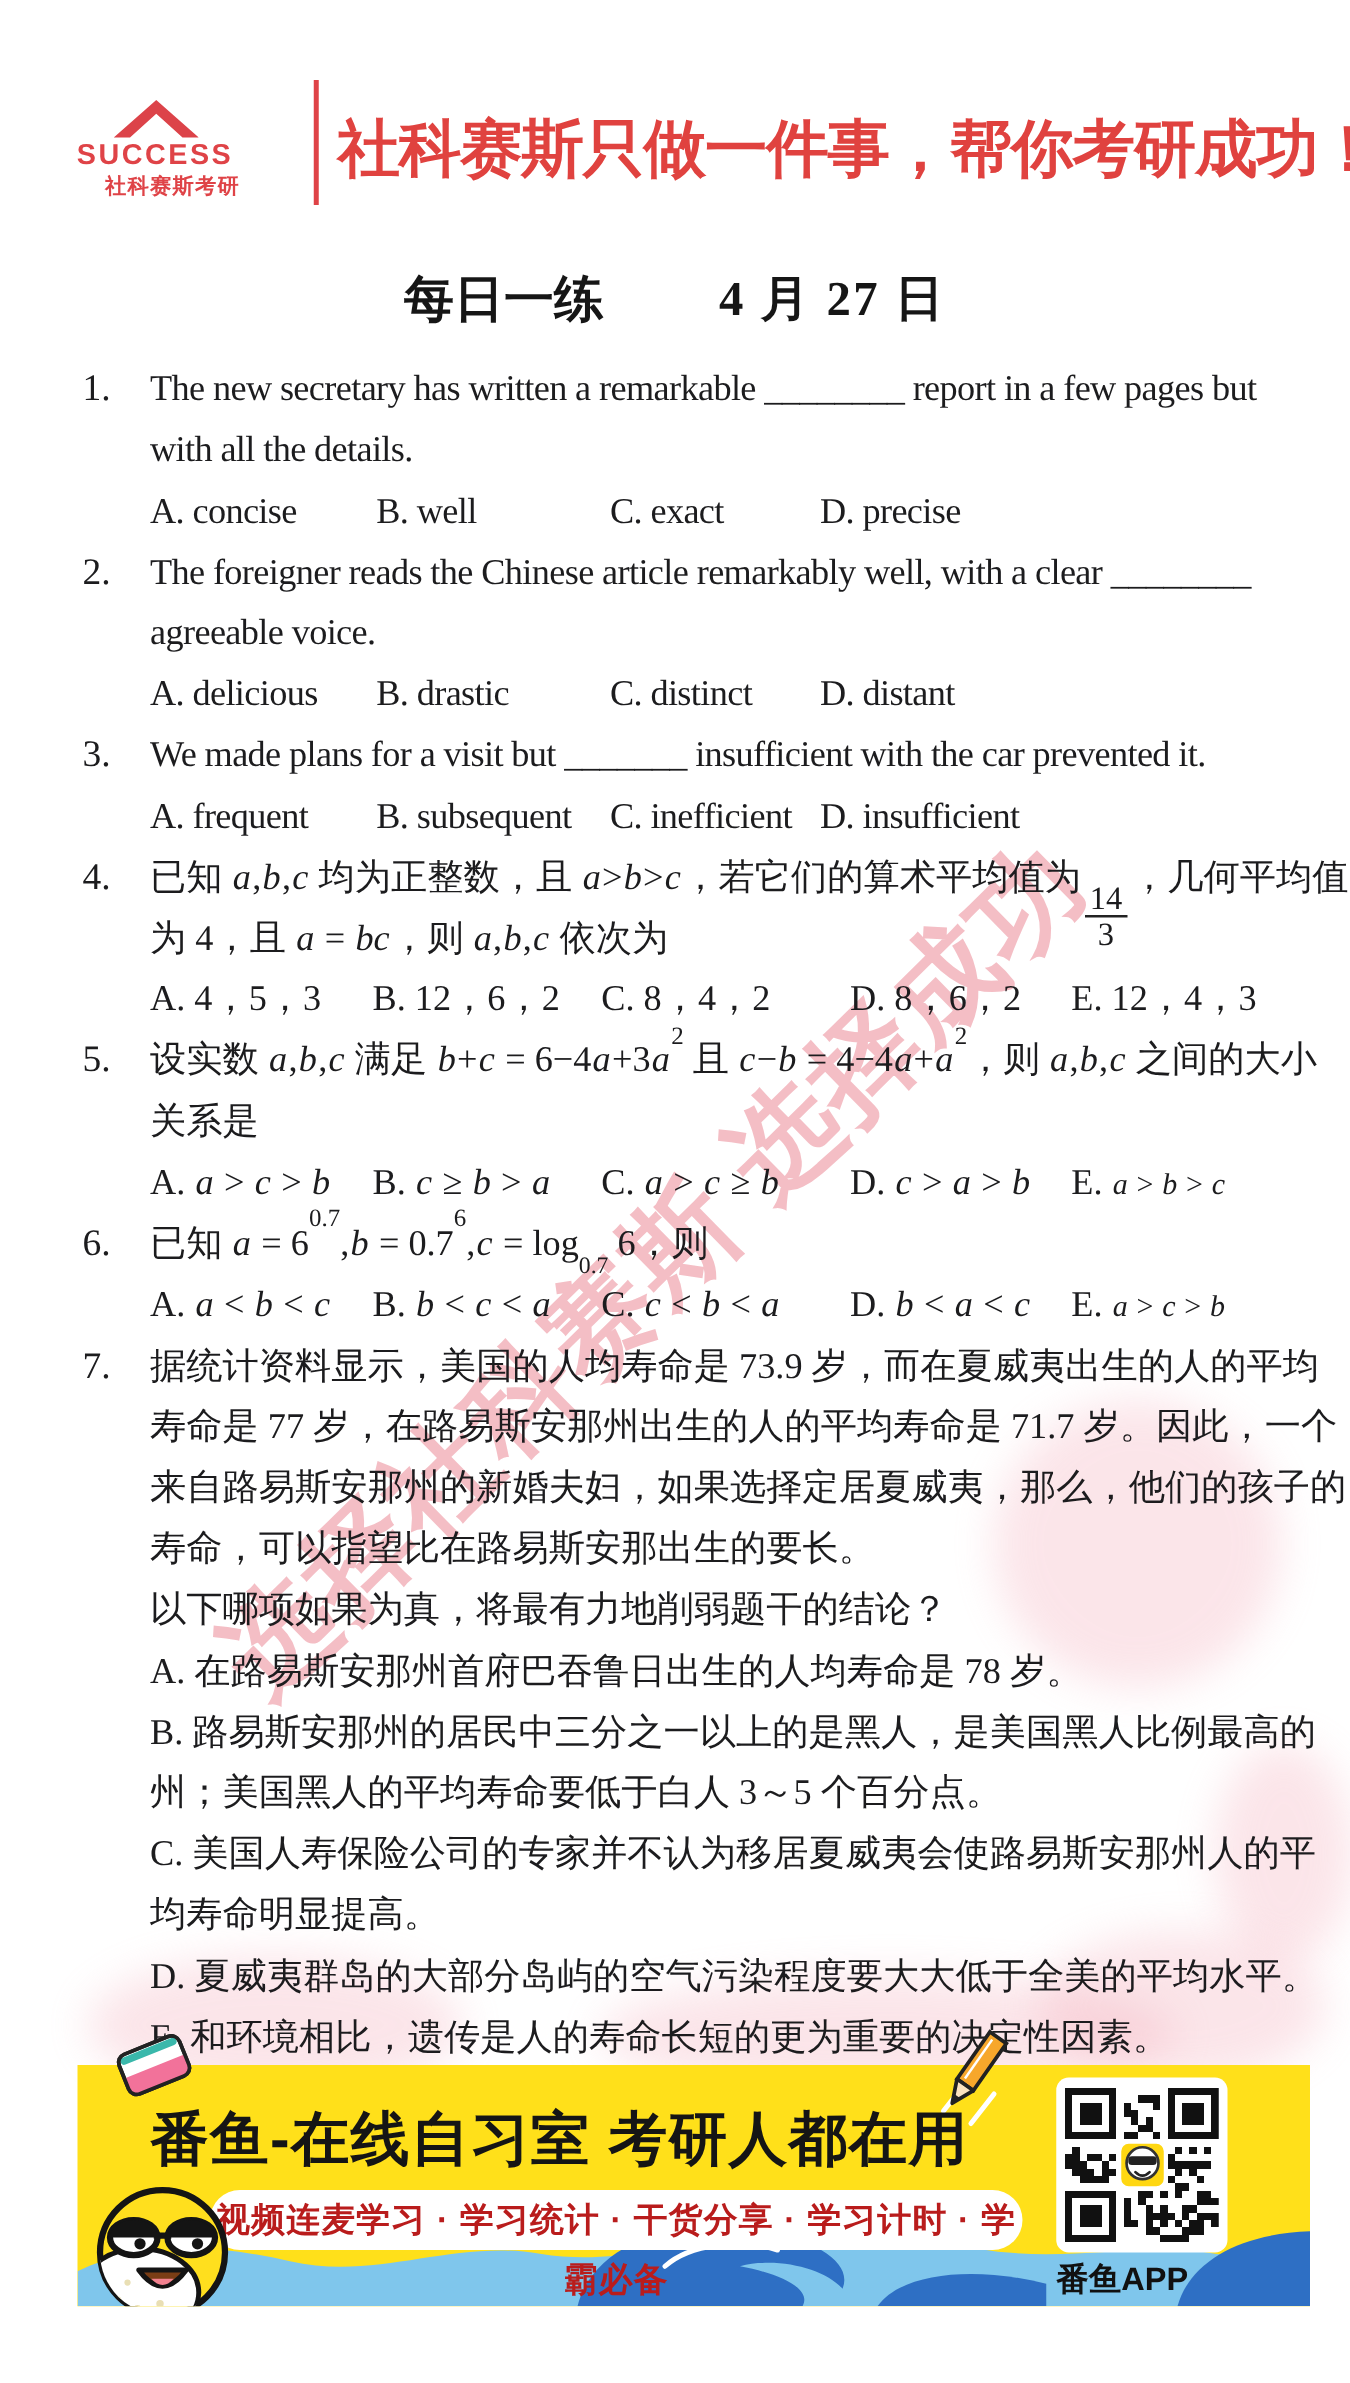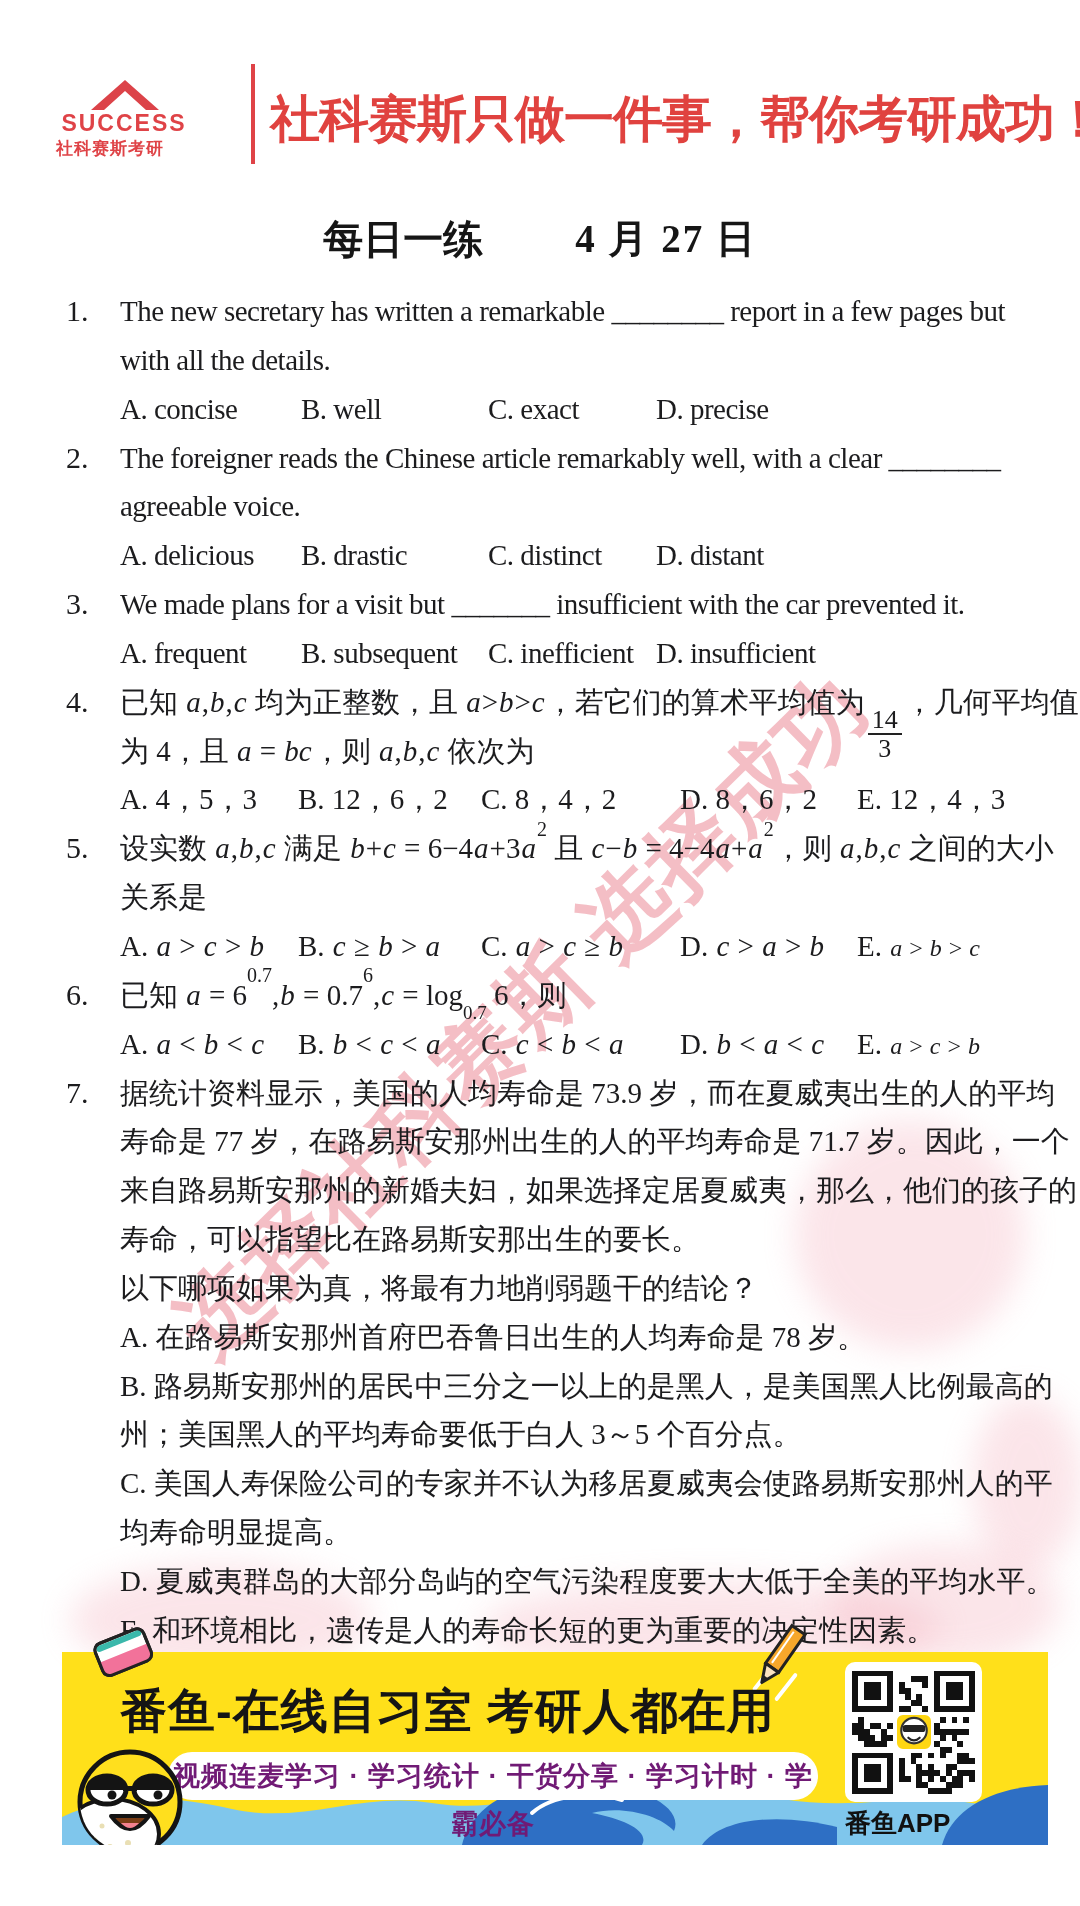--- a/index.html
+++ b/index.html
@@ -20,21 +20,21 @@
              transform:rotate(-44.5deg);transform-origin:0 0;
              font-family:"Liberation Sans",sans-serif;font-weight:700;font-size:88px;
              letter-spacing:2px;color:rgba(233,125,139,.5)}
 
   
   .hdr{position:absolute;left:0;top:0;width:100%;height:180px;z-index:3}
   .logo-roof{position:absolute;left:91px;top:80px;width:68px;height:31px}
   .logo-brand{position:absolute;left:58px;top:110px;width:132px;text-align:center;
               font-family:"Liberation Sans",sans-serif;font-weight:700;font-size:23px;
               letter-spacing:2px;color:#df4347}
-  .logo-sub{position:absolute;left:56px;top:137px;width:136px;text-align:left;
+  .logo-sub{position:absolute;left:56px;top:137px;width:136px;text-align:right;
             font-family:"Liberation Sans",sans-serif;font-weight:700;font-size:17px;
             letter-spacing:1px;color:#df4347}
   .hdr-divider{position:absolute;left:251px;top:64px;width:4px;height:100px;background:#df4347}
   .slogan{position:absolute;left:270px;top:86px;white-space:nowrap;
           font-family:"Liberation Sans",sans-serif;font-weight:900;font-size:50px;
           letter-spacing:-1px;color:#e0423f}
 
   
   .title-row{position:absolute;left:0;top:212px;width:100%;display:flex;justify-content:center;gap:92px;z-index:3}
   .title-name{font-family:"Liberation Sans",sans-serif;font-weight:700;font-size:40px;color:#161616}
@@ -67,21 +67,21 @@
 
   
   .banner{position:absolute;left:62px;top:1652px;width:986px;height:193px;background:#ffe01a;
           overflow:hidden;z-index:3}
   .banner-title{position:absolute;left:58px;top:28px;white-space:nowrap;
                 font-family:"Liberation Sans",sans-serif;font-weight:900;font-size:47px;
                 letter-spacing:1px;color:#151515}
   .pill{position:absolute;left:106px;top:100px;width:650px;height:48px;background:#ffffff;
         border-radius:26px;line-height:48px;text-align:center;
         font-family:"Liberation Sans",sans-serif;font-weight:700;font-size:27px;
-        letter-spacing:1px;color:#701a75}
+        letter-spacing:1px;color:#b91c1c}
   .mascot{position:absolute;left:12px;top:94px;width:112px;height:112px}
   .qr{position:absolute;left:783px;top:10px;width:137px;height:140px;background:#ffffff;
       border-radius:10px;padding:7px}
   .qr svg{width:100%;height:100%}
   .qr-logo{position:absolute;left:50%;top:50%;transform:translate(-50%,-50%);
            width:38px;height:38px;background:#ffd712;border-radius:8px;border:2px solid #ffffff;
            display:flex;align-items:center;justify-content:center}
   .qr-caption{position:absolute;left:783px;top:154px;width:137px;text-align:left;
               font-family:"Liberation Sans",sans-serif;font-weight:700;font-size:26px;color:#111}
   .waves{position:absolute;left:0;bottom:0;width:986px;height:72px}

